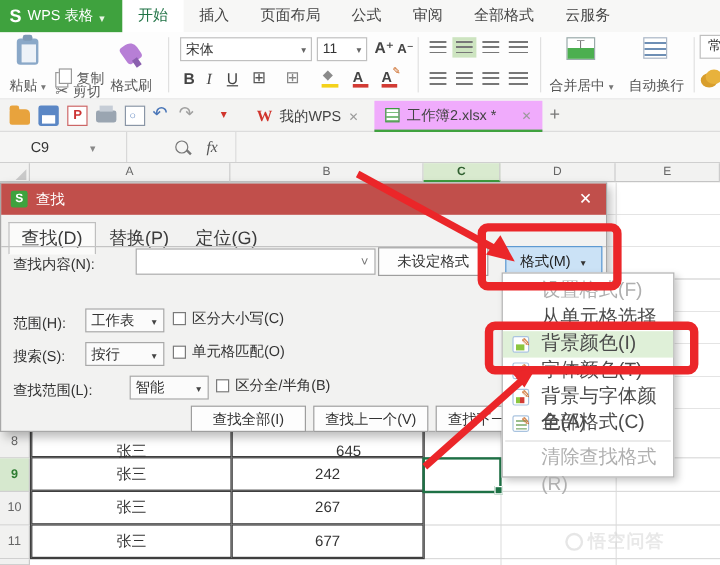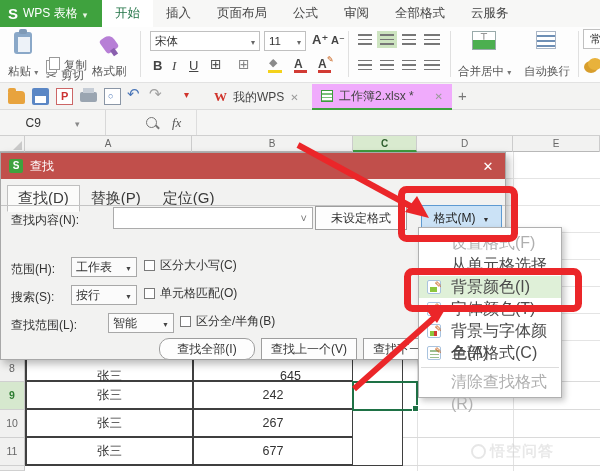--- a/index.html
+++ b/index.html
@@ -103,21 +103,21 @@
              background:repeating-linear-gradient(#fff 0 26px, #E4E4E4 26px 27px); }
   .vline { position:absolute; width:1px; background:#E2E2E2; }
   .hline { position:absolute; height:1px; background:#DADADA; }
 
   
   .rh { position:absolute; left:0; width:25px; background:#F1F1F0; border-right:1px solid #C8C8C8;
         border-bottom:1px solid #D0D0D0; font-size:10.5px; color:#666; text-align:center; }
   .rh.sel { background:#D6E8CE; color:#2E7D32; font-weight:bold; }
 
   
-  .dtable { left:25px; top:354px; width:378px; border:1px solid #3F3F3F; z-index:2; background:#fff; }
+  .dtable { left:25px; top:354px; width:329px; border:1px solid #3F3F3F; z-index:2; background:#fff; }
   .drow { display:flex; }
   .dcell { border:1px solid #3F3F3F; height:28px; line-height:26px; text-align:center; font-size:12.5px; color:#333; }
   .dcell.a { width:167px; }
   .dcell.b { width:160px; }
 
   .c9sel { left:352px; top:381px; width:66px; height:30px; border:2px solid #1E7145; z-index:3; background:transparent; }
   .c9sel::after { content:""; position:absolute; right:-3px; bottom:-3px; width:5px; height:5px; background:#1E7145; border:1px solid #fff; }
 
   
   .dialog { left:0; top:152px; width:506px; height:208px; background:#F2F2F1; z-index:10;
@@ -364,21 +364,21 @@
     <div class="dlabel" style="left:10px;top:164px;">查找范围(L):</div>
     <div class="dd" style="left:70px;top:160px;margin-left:37px;">
         <span>智能</span>
         <span class="dar"></span>
       </div>
     <div class="chk" style="left:143px;top:160px;margin-left:36px;">
         <span class="box"></span>
         <span>区分全/半角(B)</span>
       </div>
 
-    <div class="btn" style="left:158px;top:185px;width:96px;height:22px;line-height:20px;border-radius:10px;">查找全部(I)</div>
+    <div class="btn" style="left:158px;top:185px;width:96px;height:22px;line-height:20px;">查找全部(I)</div>
     <div class="btn" style="left:260px;top:185px;width:96px;height:22px;line-height:20px;">查找上一个(V)</div>
     <div class="btn" style="left:362px;top:185px;width:96px;height:22px;line-height:20px;">查找下一个(F)</div>
   </div>
 
   <div class="abs menu">
     <div class="mitem dis">设置格式(F)</div>
     <div class="mitem">从单元格选择格式</div>
     <div class="mitem hl"><span class="mic bg"></span><span>背景颜色(I)</span></div>
     <div class="mitem"><span class="mic fc"></span><span>字体颜色(T)</span></div>
     <div class="mitem"><span class="mic bf"></span><span>背景与字体颜色(A)</span></div>

